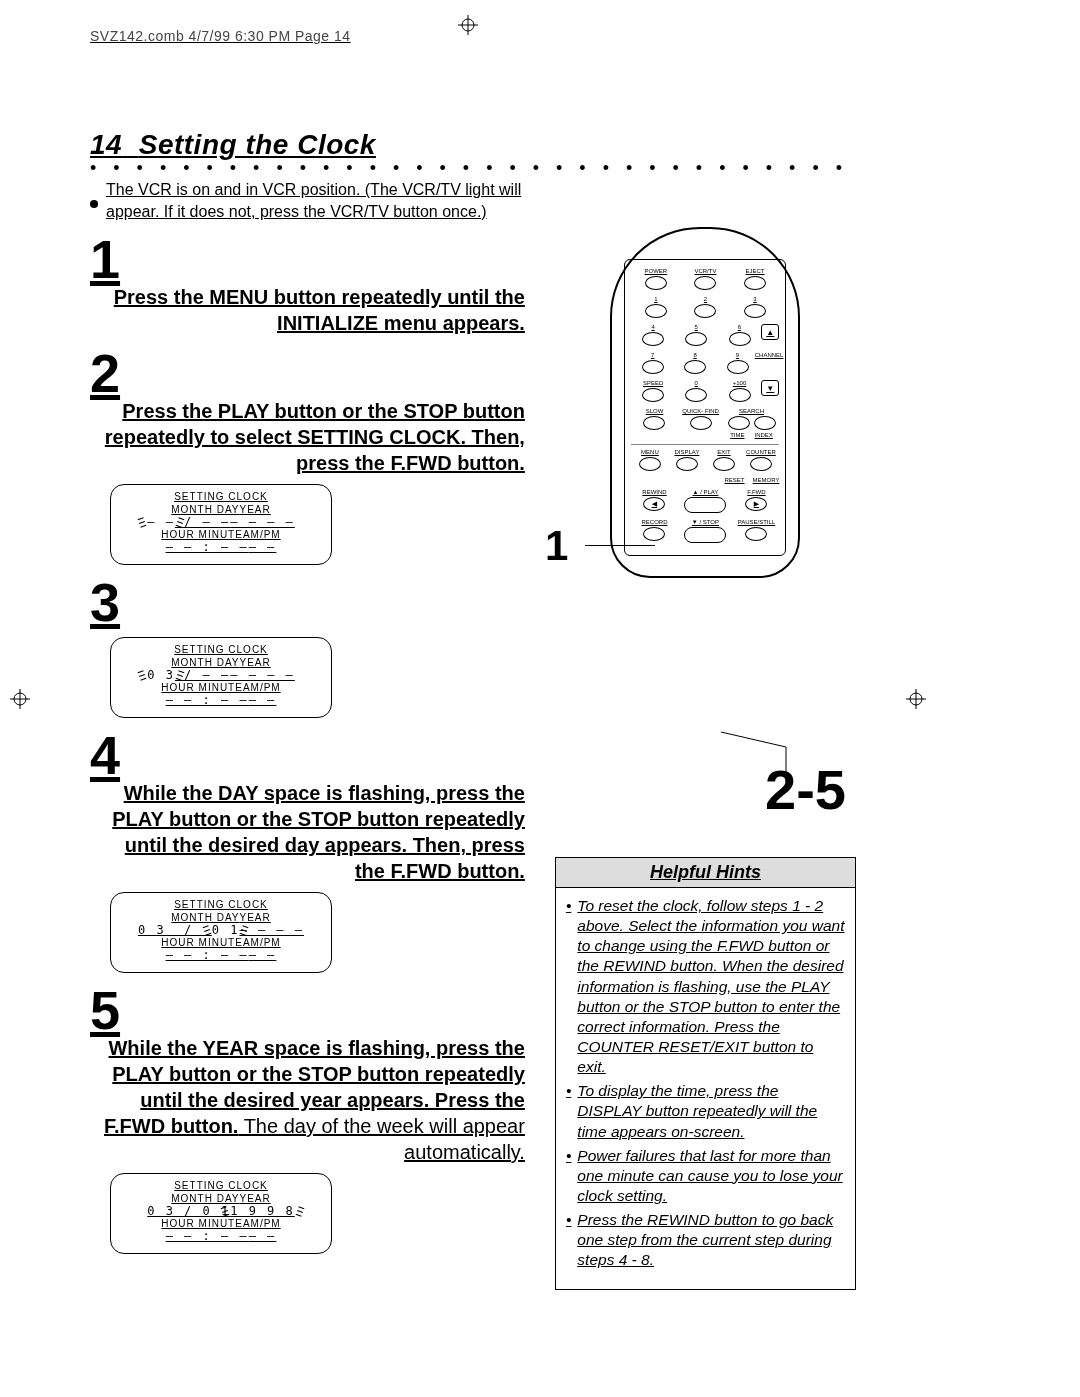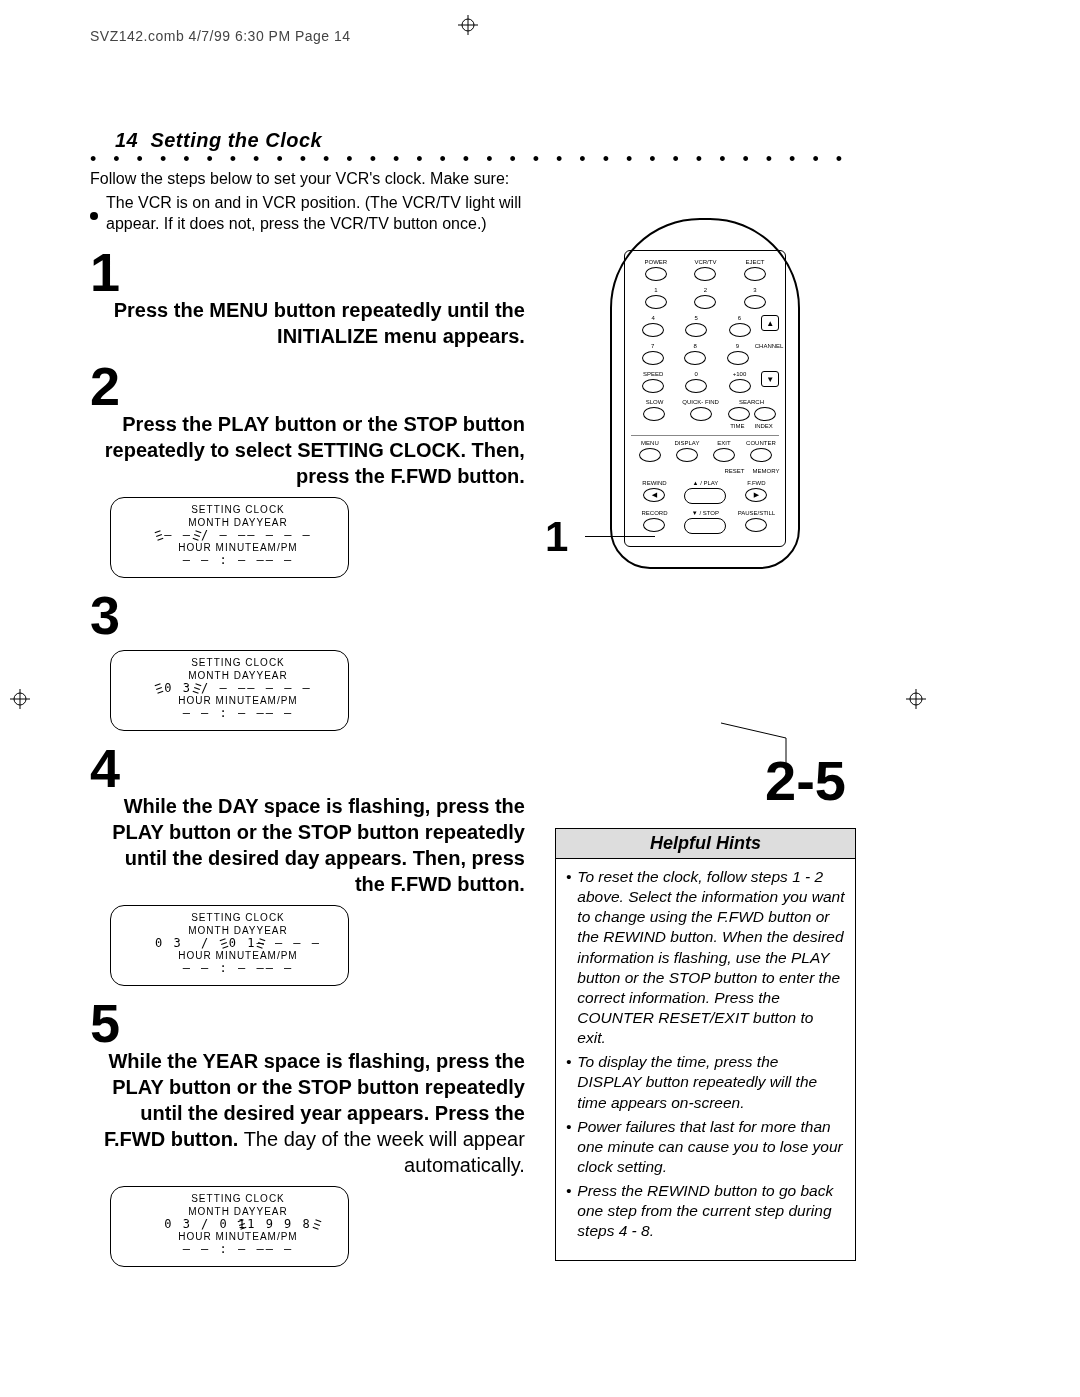--- a/index.html
+++ b/index.html
@@ -9,44 +9,44 @@
     font-family: Arial, Helvetica, sans-serif;
     width: 1080px;
     box-sizing: border-box;
   }
   .page {
     width: 936px;
     height: 1397px;
     position: relative;
     padding: 28px 80px 40px 90px;
     box-sizing: border-box;
+    text-decoration: underline;
   }
   .header-line {
     font-size: 14px;
     color: #444;
     letter-spacing: 0.5px;
   }
   .crop-mark {
     position: absolute;
     width: 20px;
     height: 20px;
   }
   .crop-mark.top { top: 15px; left: 50%; transform: translateX(-50%); }
   .crop-mark.left { top: 50%; left: 10px; transform: translateY(-50%); }
   .crop-mark.right { top: 50%; right: 10px; transform: translateY(-50%); }
   .crop-mark svg { width: 100%; height: 100%; }
   .title-wrap {
     margin-top: 85px;
   }
   .title {
-    font-size: 20px;
+    font-size: 28px;
     font-style: italic;
     font-weight: bold;
     letter-spacing: 0.5px;
-    margin-left: 25px;
   }
   .title .num { font-style: italic; font-weight: bold; }
   .dots-rule {
     width: 100%;
     height: 6px;
     overflow: hidden;
     color: #000;
     font-size: 18px;
     letter-spacing: 6px;
     line-height: 6px;
@@ -89,21 +89,21 @@
     line-height: 1.3;
     margin-top: -2px;
     text-align: right;
   }
   .step-body b { font-weight: bold; }
   .osd-box {
     width: 200px;
     margin: 8px 0 0 20px;
     border: 1px solid #000;
     border-radius: 14px;
-    padding: 6px 10px 10px 27px;
+    padding: 6px 10px 10px 10px;
     font-family: Arial, sans-serif;
     font-size: 10px;
     letter-spacing: 1px;
     text-align: center;
   }
   .osd-title { font-size: 10px; margin-bottom: 2px; }
   .osd-row {
     display: flex;
     justify-content: center;
     padding: 0 4px;
@@ -187,21 +187,21 @@
     font-weight: bold;
   }
   .ref-line-25 {
     position: absolute;
     right: 60px;
     top: 500px;
     width: 80px;
     height: 60px;
   }
   .hints {
-    margin-top: 80px;
+    margin-top: 100px;
     border: 1px solid #000;
     padding: 0;
   }
   .hints-title {
     background: #ddd;
     border-bottom: 1px solid #000;
     text-align: center;
     font-style: italic;
     font-weight: bold;
     font-size: 18px;
@@ -252,21 +252,20 @@
   <div class="title-wrap">
     <div class="title">
       <span class="num">14</span>&nbsp;&nbsp;<span>Setting the Clock</span>
     </div>
     <div class="dots-rule">• • • • • • • • • • • • • • • • • • • • • • • • • • • • • • • • • • • • • • • • • • • • • • • • • • • • • • • • • • • • • • • • • • • • • • • • • • • • • • • • • • • • • • • • • •</div>
   </div>
 
   <div class="columns">
 
     <div class="col-left">
-      <div class="intro">Follow the steps below to set your VCR's clock.  Make sure:</div>
       <div class="bullet-row">
         <div class="bullet-dot"></div>
         <div class="intro">The VCR is on and in VCR position. (The VCR/TV light will appear. If it does not, press the VCR/TV button once.)</div>
       </div>
 
       <div class="step-num">1</div>
       <div class="step-body"><b>Press the MENU button repeatedly until the INITIALIZE menu appears.</b></div>
 
       <div class="step-num">2</div>
       <div class="step-body"><b>Press the PLAY button or the STOP button repeatedly to select SETTING CLOCK. Then, press the F.FWD button.</b></div>

